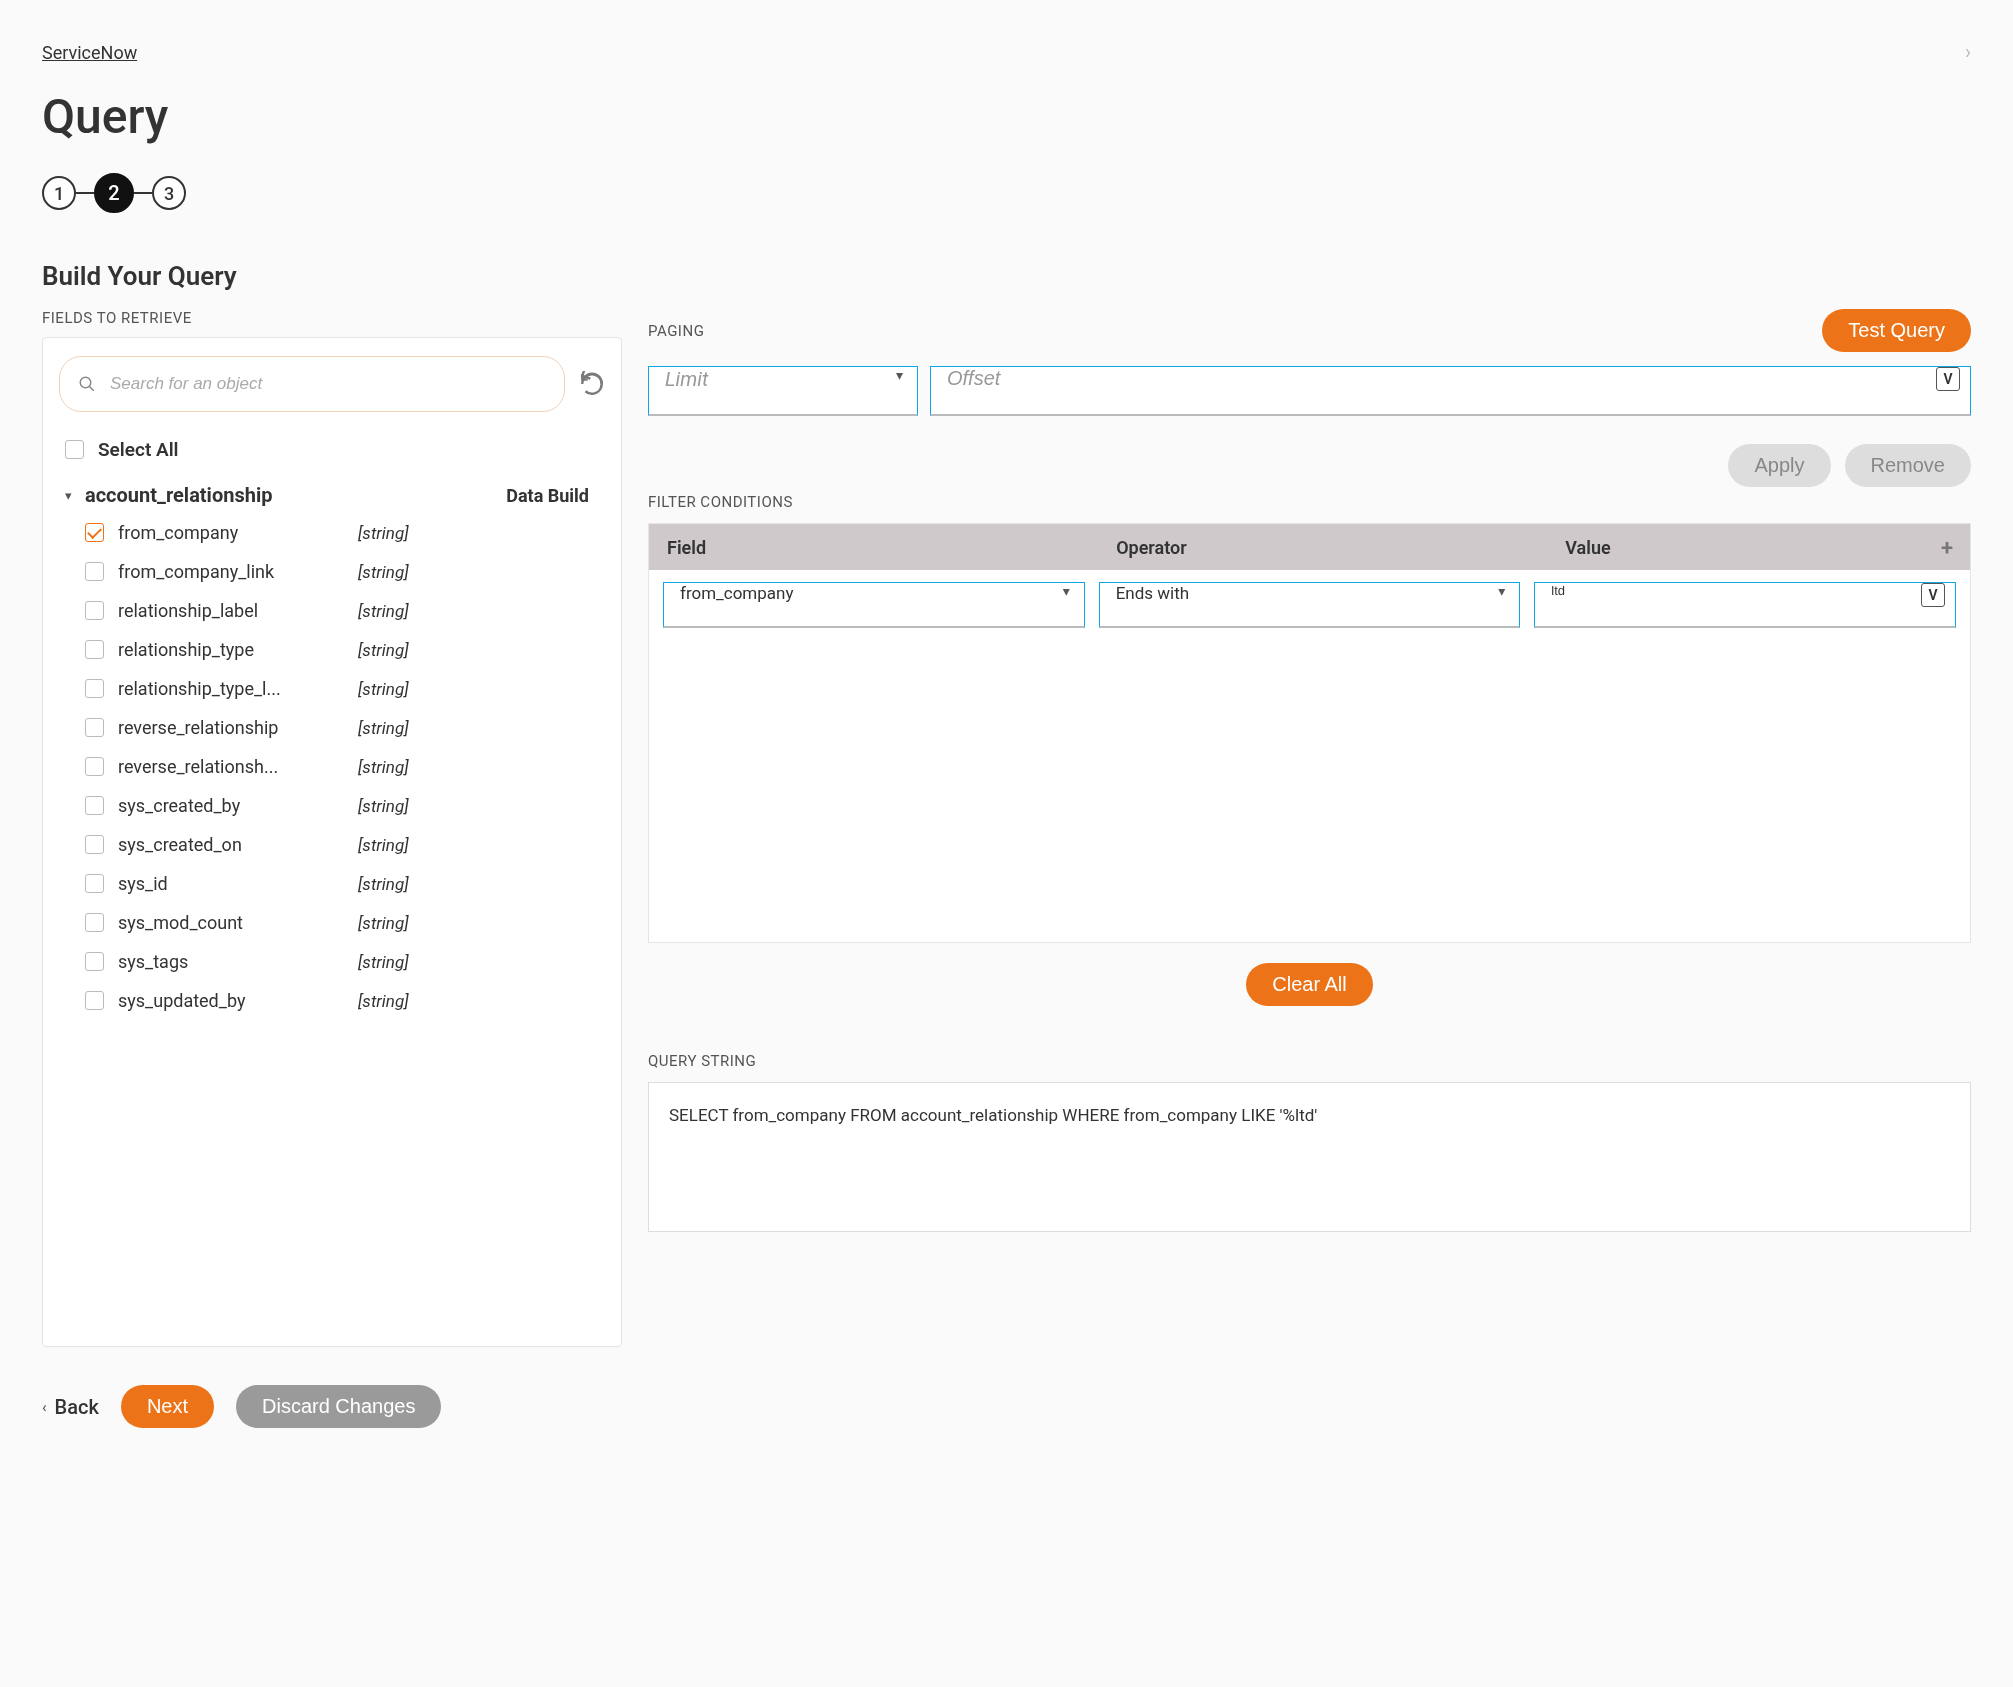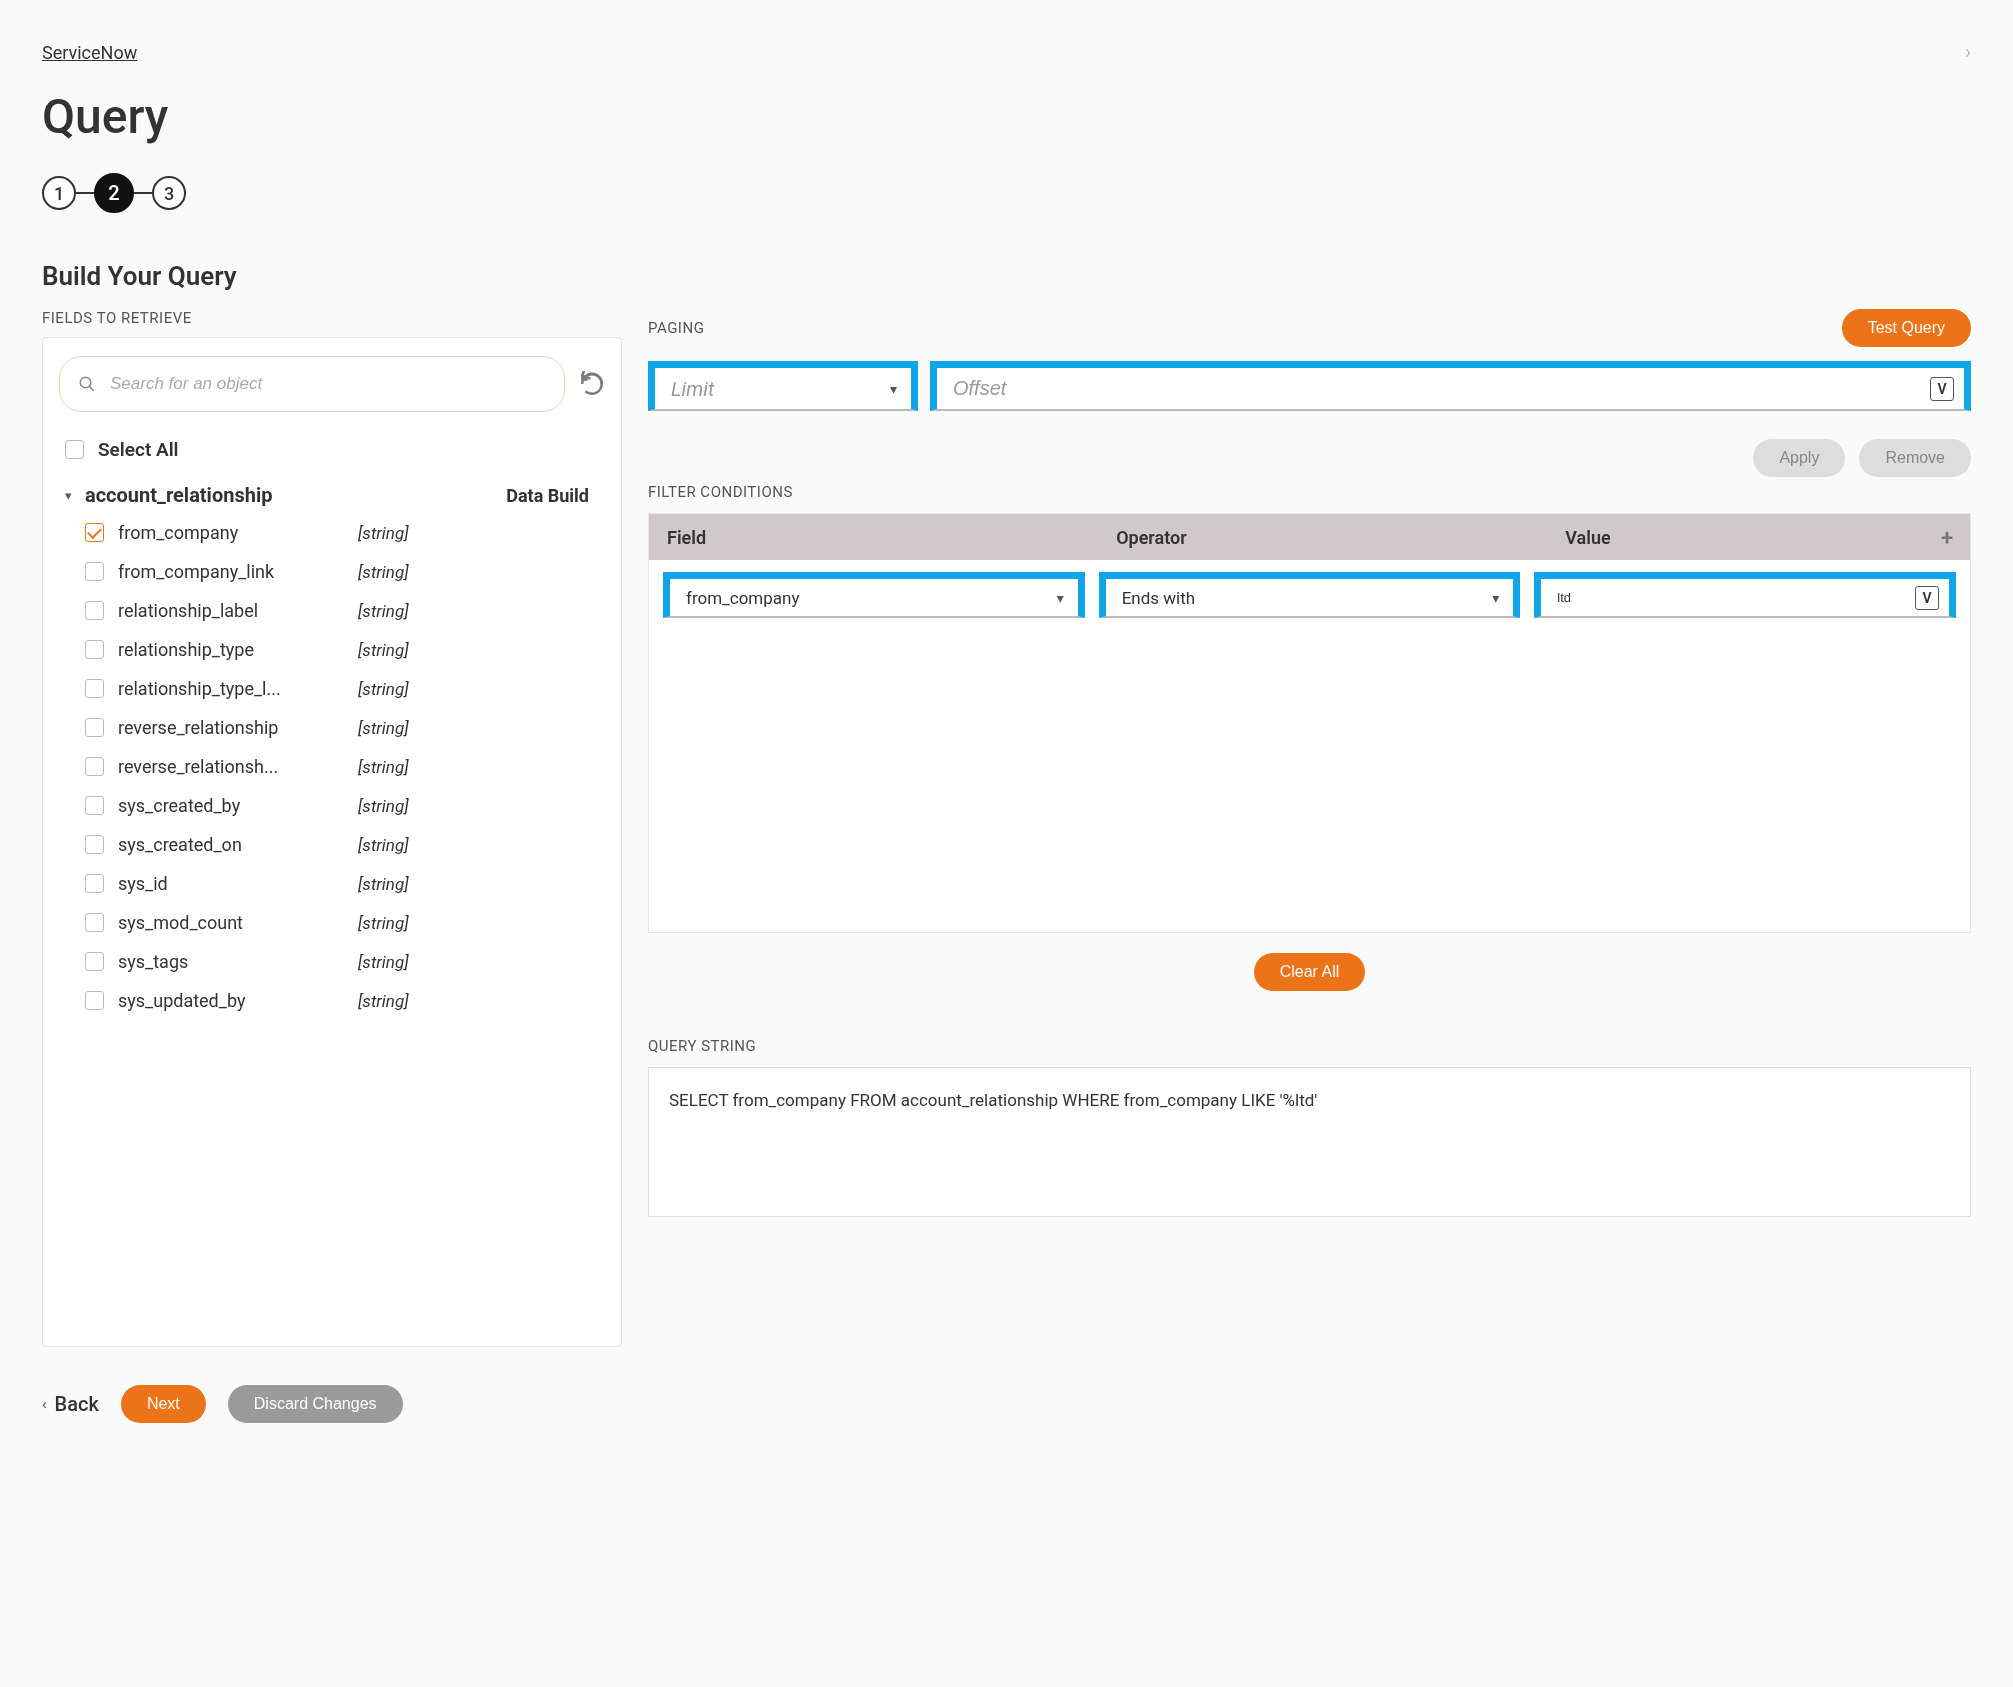--- a/index.html
+++ b/index.html
@@ -58,29 +58,29 @@
   .table-name { font-size:20px; font-weight:700; flex:1; }
   .datatype-head { font-size:18px; font-weight:700; padding-right:10px; }
   .field-list { overflow-y:auto; flex:1; }
   .field-row {
     display:flex; align-items:center; padding:9px 6px 9px 26px;
   }
   .field-name { margin-left:14px; font-size:18px; color:#333; flex:1; white-space:nowrap; overflow:hidden; text-overflow:ellipsis; max-width:240px; }
   .field-type { font-style:italic; color:#333; font-size:17px; padding-right:10px; }
   .right-header-row { display:flex; justify-content:space-between; align-items:center; }
   .btn {
-    border:none; border-radius:22px; padding:10px 26px; font-size:16px; font-weight:500;
+    border:none; border-radius:22px; padding:10px 26px; font-size:20px; font-weight:500;
     cursor:pointer;
   }
   .btn-orange { background:#ec7318; color:#fff; }
   .btn-grey { background:#9a9a9a; color:#fff; }
   .btn-disabled { background:#ddd; color:#888; cursor:default; }
   .paging-row { display:flex; gap:12px; margin-top:14px; }
   .select-box, .input-box {
-    height:50px; border:7px solid #0ea5e9; background:#fff; display:flex; align-items:center;
+    height:50px; border:1px solid #0ea5e9; background:#fff; display:flex; align-items:flex-start;
     padding:0 16px; font-size:20px;
   }
   .select-box { position:relative; cursor:pointer; border-bottom:2px solid #bbb;}
   .select-box .sel-text { color:#999; font-style:italic; }
   .select-box .sel-text.filled { color:#333; font-style:normal; font-size:17px;}
   .sel-caret { position:absolute; right:14px; color:#555; font-size:14px; }
   .input-box { position:relative; border-bottom:2px solid #bbb;}
   .input-box input {
     border:none; outline:none; width:100%; font-size:20px; font-style:italic; color:#333; background:transparent;
   }

